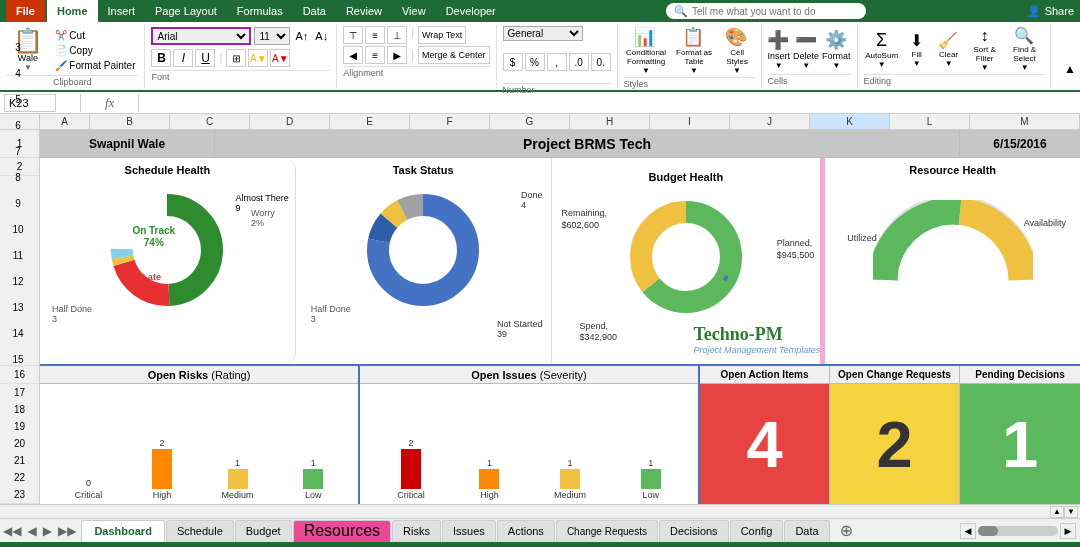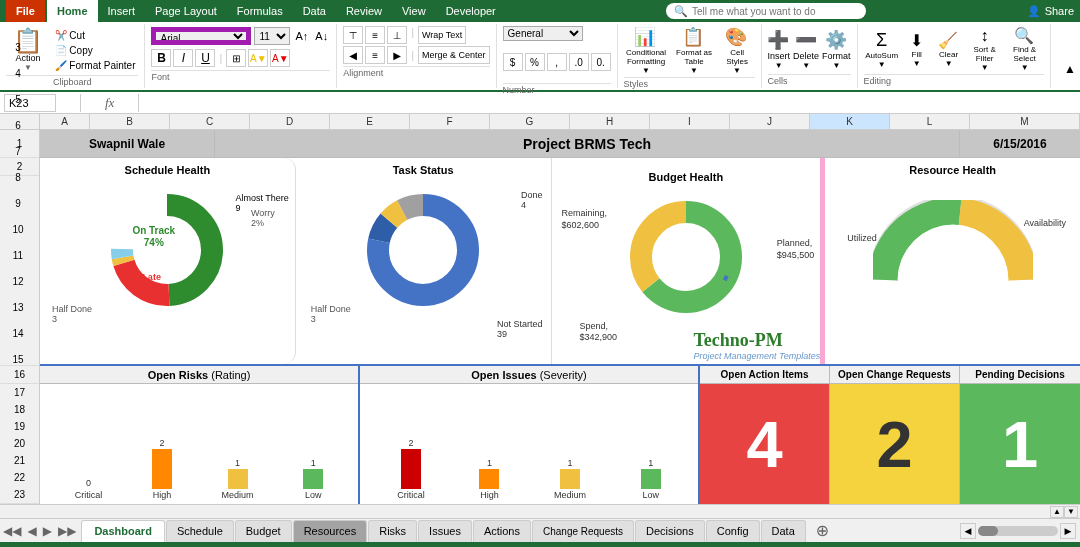--- a/index.html
+++ b/index.html
@@ -29,35 +29,35 @@
     <span>Share</span>
   </div>
 </div>
 
 <div style="background:white; height:70px; display:flex; align-items:stretch; border-bottom:2px solid #1f6b35; padding:2px 0;">
 
   <div style="display:flex; flex-direction:column; align-items:flex-start; padding:2px 6px; border-right:1px solid #e0e0e0; min-width:80px;">
     <div style="display:flex; align-items:stretch; height:52px; gap:2px;">
       <div style="display:flex; flex-direction:column; align-items:center; justify-content:center; cursor:pointer; padding:2px 6px; border-radius:2px; border:1px solid transparent;">
         <div style="font-size:24px; line-height:1;">📋</div>
-        <div style="font-size:9px;">Action</div>
+        <div style="font-size:9px;">Wale</div>
         <div style="font-size:8px; color:#666;">▼</div>
       </div>
       <div style="display:flex; flex-direction:column; gap:2px; justify-content:center;">
         <div style="display:flex; align-items:center; gap:2px; cursor:pointer; padding:1px 3px; border-radius:2px; font-size:10px;">✂️ <span>Cut</span></div>
         <div style="display:flex; align-items:center; gap:2px; cursor:pointer; padding:1px 3px; border-radius:2px; font-size:10px;">📄 <span>Copy</span></div>
         <div style="display:flex; align-items:center; gap:2px; cursor:pointer; padding:1px 3px; border-radius:2px; font-size:10px;">🖌️ <span>Format Painter</span></div>
       </div>
     </div>
     <div style="font-size:9px; color:#666; width:100%; text-align:center; border-top:1px solid #e0e0e0; padding-top:1px;">Clipboard</div>
   </div>
 
   <div style="display:flex; flex-direction:column; padding:2px 6px; border-right:1px solid #e0e0e0; gap:2px; min-width:160px;">
     <div style="display:flex; align-items:center; gap:3px; height:20px;">
-      <select style="font-size:10px; height:18px; width:100px; border:5px solid #a21caf;">
+      <select style="font-size:10px; height:18px; width:100px; border:2px solid #a21caf;">
         <option>Arial</option>
       </select>
       <select style="font-size:10px; height:18px; width:36px; border:1px solid #aaa;">
         <option>11</option>
       </select>
       <button style="background:none;border:none;cursor:pointer;font-size:11px;padding:1px 2px;">A↑</button>
       <button style="background:none;border:none;cursor:pointer;font-size:11px;padding:1px 2px;">A↓</button>
     </div>
     <div style="display:flex; align-items:center; gap:2px; height:20px;">
       <button style="background:none;border:1px solid #ccc;cursor:pointer;font-weight:bold;font-size:12px;width:20px;height:18px;">B</button>
@@ -324,21 +324,21 @@
         </div>
         <div style="position:absolute; top:80px; right:6px; font-size:9px; text-align:left; color:#333; line-height:1.3;">
           <div>Planned,</div>
           <div>$945,500</div>
         </div>
         <div style="position:absolute; bottom:20px; left:28px; font-size:9px; color:#333; line-height:1.3;">
           <div>Spend,</div>
           <div>$342,900</div>
         </div>
 
-        <div style="position:absolute; bottom:3px; right:0px;">
+        <div style="position:absolute; bottom:9px; right:0px;">
           <div style="font-size:18px; font-weight:bold; color:#2b7d2b; font-family:'Times New Roman', serif;">Techno-PM</div>
           <div style="font-size:9px; color:#6699cc; font-style:italic;">Project Management Templates</div>
         </div>
       </div>
 
       <div style="flex:1; padding:6px; display:flex; flex-direction:column; align-items:center; position:relative;">
         <div style="font-size:11px; font-weight:bold; margin-bottom:4px;">Resource Health</div>
         <div style="position:relative; display:flex; align-items:center; justify-content:center; margin-top:20px;">
 
           <svg width="160" height="90" viewBox="0 0 160 90">
@@ -448,21 +448,21 @@
 
 <div style="background:#f0f0f0; height:24px; display:flex; align-items:center; border-top:1px solid #ccc; overflow:hidden;">
   <button style="background:none;border:none;cursor:pointer;font-size:12px;padding:0 3px;color:#666;">◀◀</button>
   <button style="background:none;border:none;cursor:pointer;font-size:12px;padding:0 3px;color:#666;">◀</button>
   <button style="background:none;border:none;cursor:pointer;font-size:12px;padding:0 3px;color:#666;">▶</button>
   <button style="background:none;border:none;cursor:pointer;font-size:12px;padding:0 3px;color:#666;">▶▶</button>
 
   <div style="padding:3px 12px; font-size:11px; cursor:pointer; border:1px solid #ccc; border-bottom:none; background:white; color:#1f6b35; font-weight:bold; height:22px; display:flex; align-items:center; border-top-left-radius:3px; border-top-right-radius:3px; margin-left:2px;">Dashboard</div>
   <div style="padding:3px 10px; font-size:11px; cursor:pointer; border:1px solid #ccc; border-bottom:none; background:#e0e0e0; height:22px; display:flex; align-items:center; border-top-left-radius:3px; border-top-right-radius:3px; margin-left:1px;">Schedule</div>
   <div style="padding:3px 10px; font-size:11px; cursor:pointer; border:1px solid #ccc; border-bottom:none; background:#e0e0e0; height:22px; display:flex; align-items:center; border-top-left-radius:3px; border-top-right-radius:3px; margin-left:1px;">Budget</div>
-  <div style="padding:3px 10px; font-size:11px; cursor:pointer; border:1px solid #ccc; border-bottom:none; background:#a3a3a3; height:22px; display:flex; align-items:center; border-top-left-radius:3px; border-top-right-radius:3px; margin-left:1px;text-align:center;">Resources</div>
+  <div style="padding:3px 10px; font-size:16px; cursor:pointer; border:1px solid #ccc; border-bottom:none; background:#ec4899; height:22px; display:flex; align-items:center; border-top-left-radius:3px; border-top-right-radius:3px; margin-left:1px;text-align:center;">Resources</div>
   <div style="padding:3px 10px; font-size:11px; cursor:pointer; border:1px solid #ccc; border-bottom:none; background:#e0e0e0; height:22px; display:flex; align-items:center; border-top-left-radius:3px; border-top-right-radius:3px; margin-left:1px;">Risks</div>
   <div style="padding:3px 10px; font-size:11px; cursor:pointer; border:1px solid #ccc; border-bottom:none; background:#e0e0e0; height:22px; display:flex; align-items:center; border-top-left-radius:3px; border-top-right-radius:3px; margin-left:1px;">Issues</div>
   <div style="padding:3px 10px; font-size:11px; cursor:pointer; border:1px solid #ccc; border-bottom:none; background:#e0e0e0; height:22px; display:flex; align-items:center; border-top-left-radius:3px; border-top-right-radius:3px; margin-left:1px;">Actions</div>
   <div style="padding:3px 10px; font-size:10px; cursor:pointer; border:1px solid #ccc; border-bottom:none; background:#e0e0e0; height:22px; display:flex; align-items:center; border-top-left-radius:3px; border-top-right-radius:3px; margin-left:1px;">Change Requests</div>
   <div style="padding:3px 10px; font-size:11px; cursor:pointer; border:1px solid #ccc; border-bottom:none; background:#e0e0e0; height:22px; display:flex; align-items:center; border-top-left-radius:3px; border-top-right-radius:3px; margin-left:1px;">Decisions</div>
   <div style="padding:3px 10px; font-size:11px; cursor:pointer; border:1px solid #ccc; border-bottom:none; background:#e0e0e0; height:22px; display:flex; align-items:center; border-top-left-radius:3px; border-top-right-radius:3px; margin-left:1px;">Config</div>
   <div style="padding:3px 10px; font-size:11px; cursor:pointer; border:1px solid #ccc; border-bottom:none; background:#e0e0e0; height:22px; display:flex; align-items:center; border-top-left-radius:3px; border-top-right-radius:3px; margin-left:1px;">Data</div>
   <button style="background:none;border:none;cursor:pointer;font-size:16px;color:#666;padding:0 6px;margin-left:4px;">⊕</button>
 
   <div style="flex:1;"></div>

